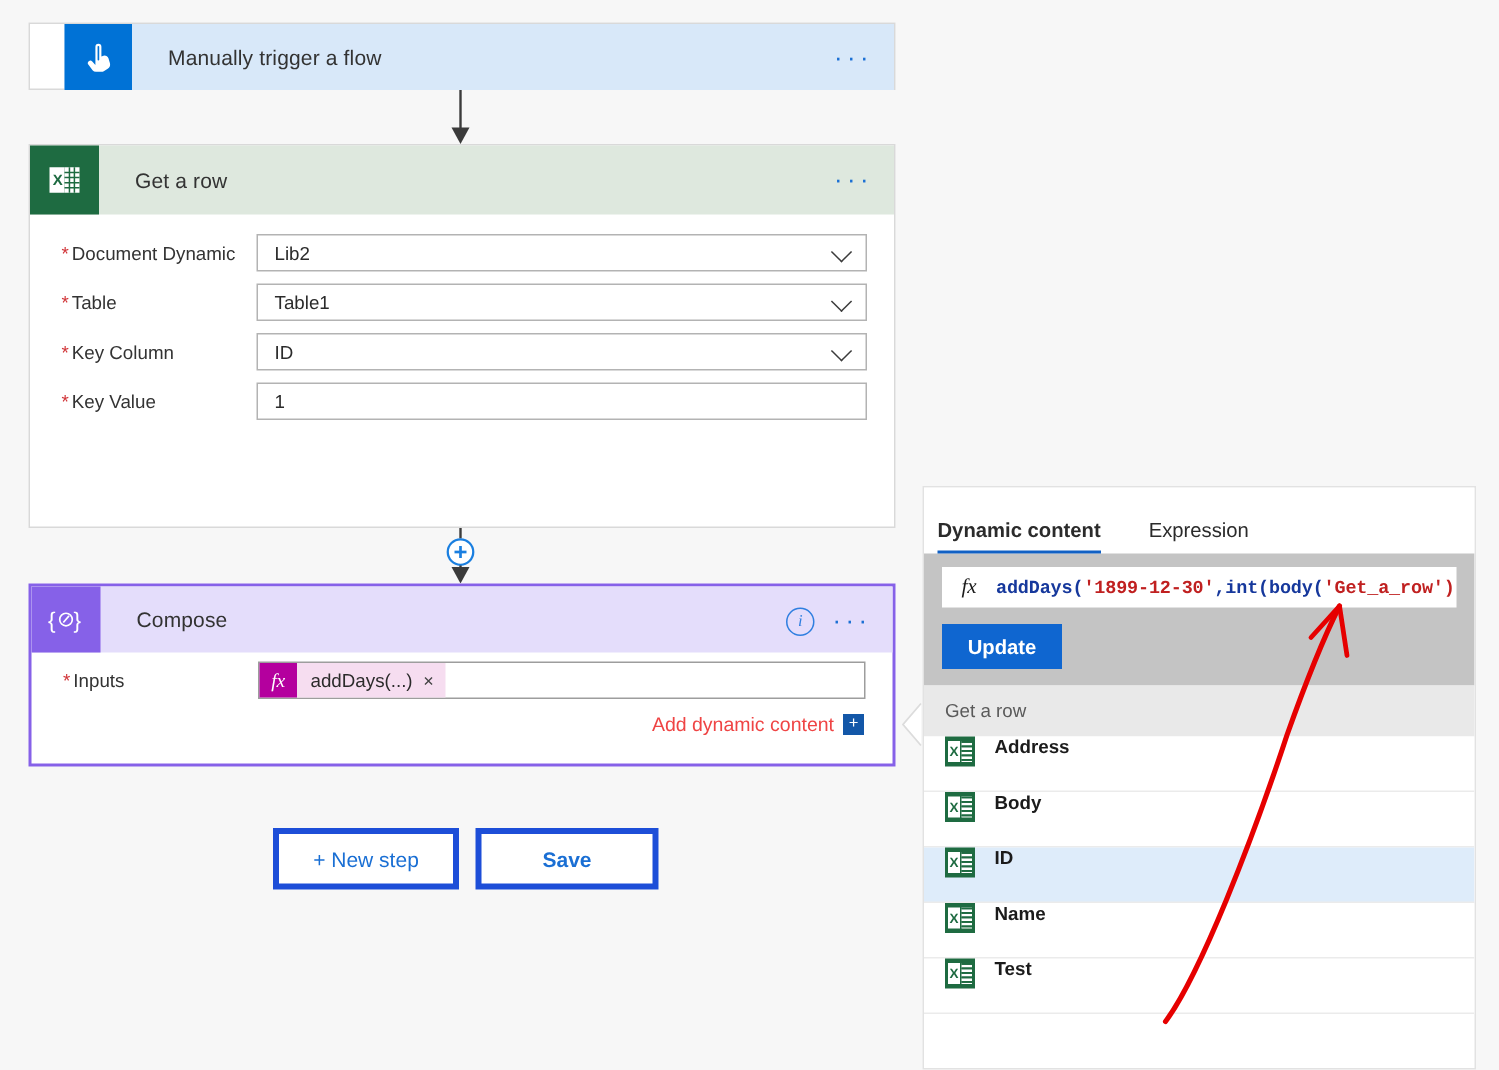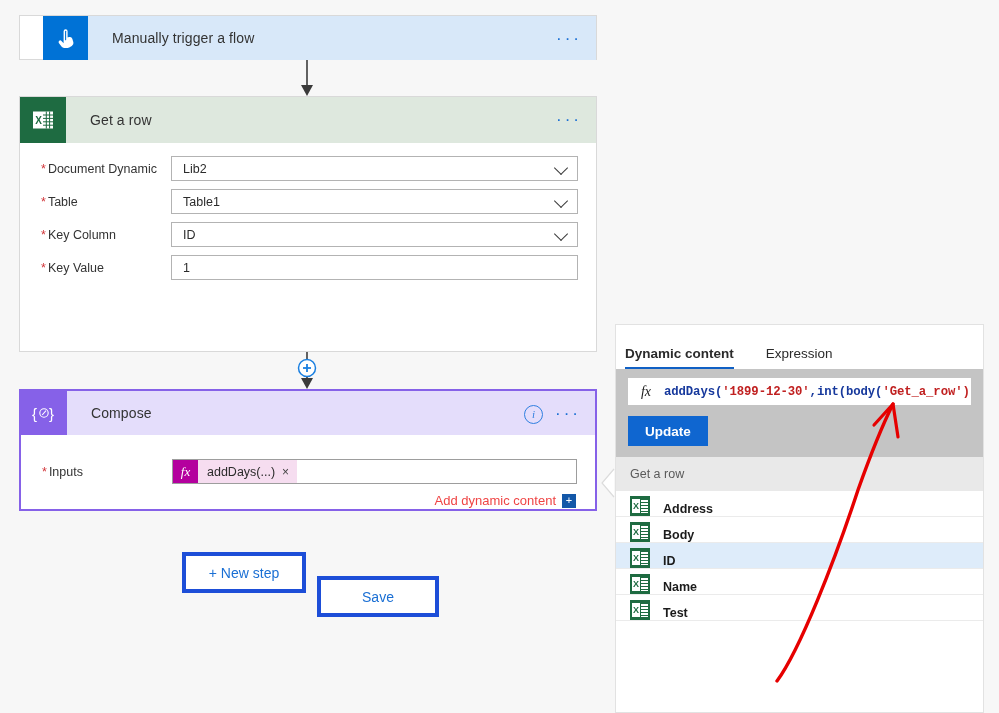--- a/index.html
+++ b/index.html
@@ -166,21 +166,21 @@
     content: "";
     position: absolute;
     left: -1.4px; top: -5px;
     width: 8px; height: 5px;
     border: 1.4px solid #3b3b3b;
     border-bottom: none;
     box-sizing: border-box;
   }
 
   
-  .compose-body { padding: 24px 18px 0 11px; position: relative; }
+  .compose-body { padding: 6px 18px 0 11px; position: relative; }
   .compose-row { display: flex; align-items: center; }
   .token-box {
     flex: 1;
     height: 25px;
     border: 1px solid #9d9d9d;
     background: #fff;
     display: flex;
     align-items: center;
     box-sizing: border-box;
   }
@@ -241,21 +241,21 @@
     background: #ffffff;
     color: #1a6fd4;
     font-size: 14px;
     font-family: "Liberation Sans", sans-serif;
     cursor: pointer;
     display: flex;
     align-items: center;
     justify-content: center;
   }
   #btn-new-step { left: 182px; top: 552px; width: 116px; }
-  #btn-save { left: 317px; top: 576px; width: 114px; }
+  #btn-save { left: 317px; top: 552px; width: 114px; font-weight: bold; }
 
   
   #dc-panel {
     position: absolute;
     left: 615px; top: 324px;
     width: 369px; height: 389px;
     background: #ffffff;
     border: 1px solid #e2e2e2;
     box-sizing: border-box;
     overflow: hidden;
@@ -327,23 +327,23 @@
     height: 34px;
     background: #e9e9e9;
     display: flex;
     align-items: center;
     padding-left: 14px;
     font-size: 12.5px;
     color: #5a5a5a;
   }
   .dc-list { background: #fff; }
   .dc-item {
-    height: 26px;
-    display: flex;
-    align-items: flex-end;
+    height: 37px;
+    display: flex;
+    align-items: flex-start;
     padding-left: 14px;
     gap: 13px;
     border-bottom: 1px solid #ebebeb;
     cursor: pointer;
     box-sizing: border-box;
   }
   .dc-item.sel { background: #deecfa; }
   .dc-item-label { font-size: 12.5px; font-weight: bold; color: #1b1b1b; }
 
   

